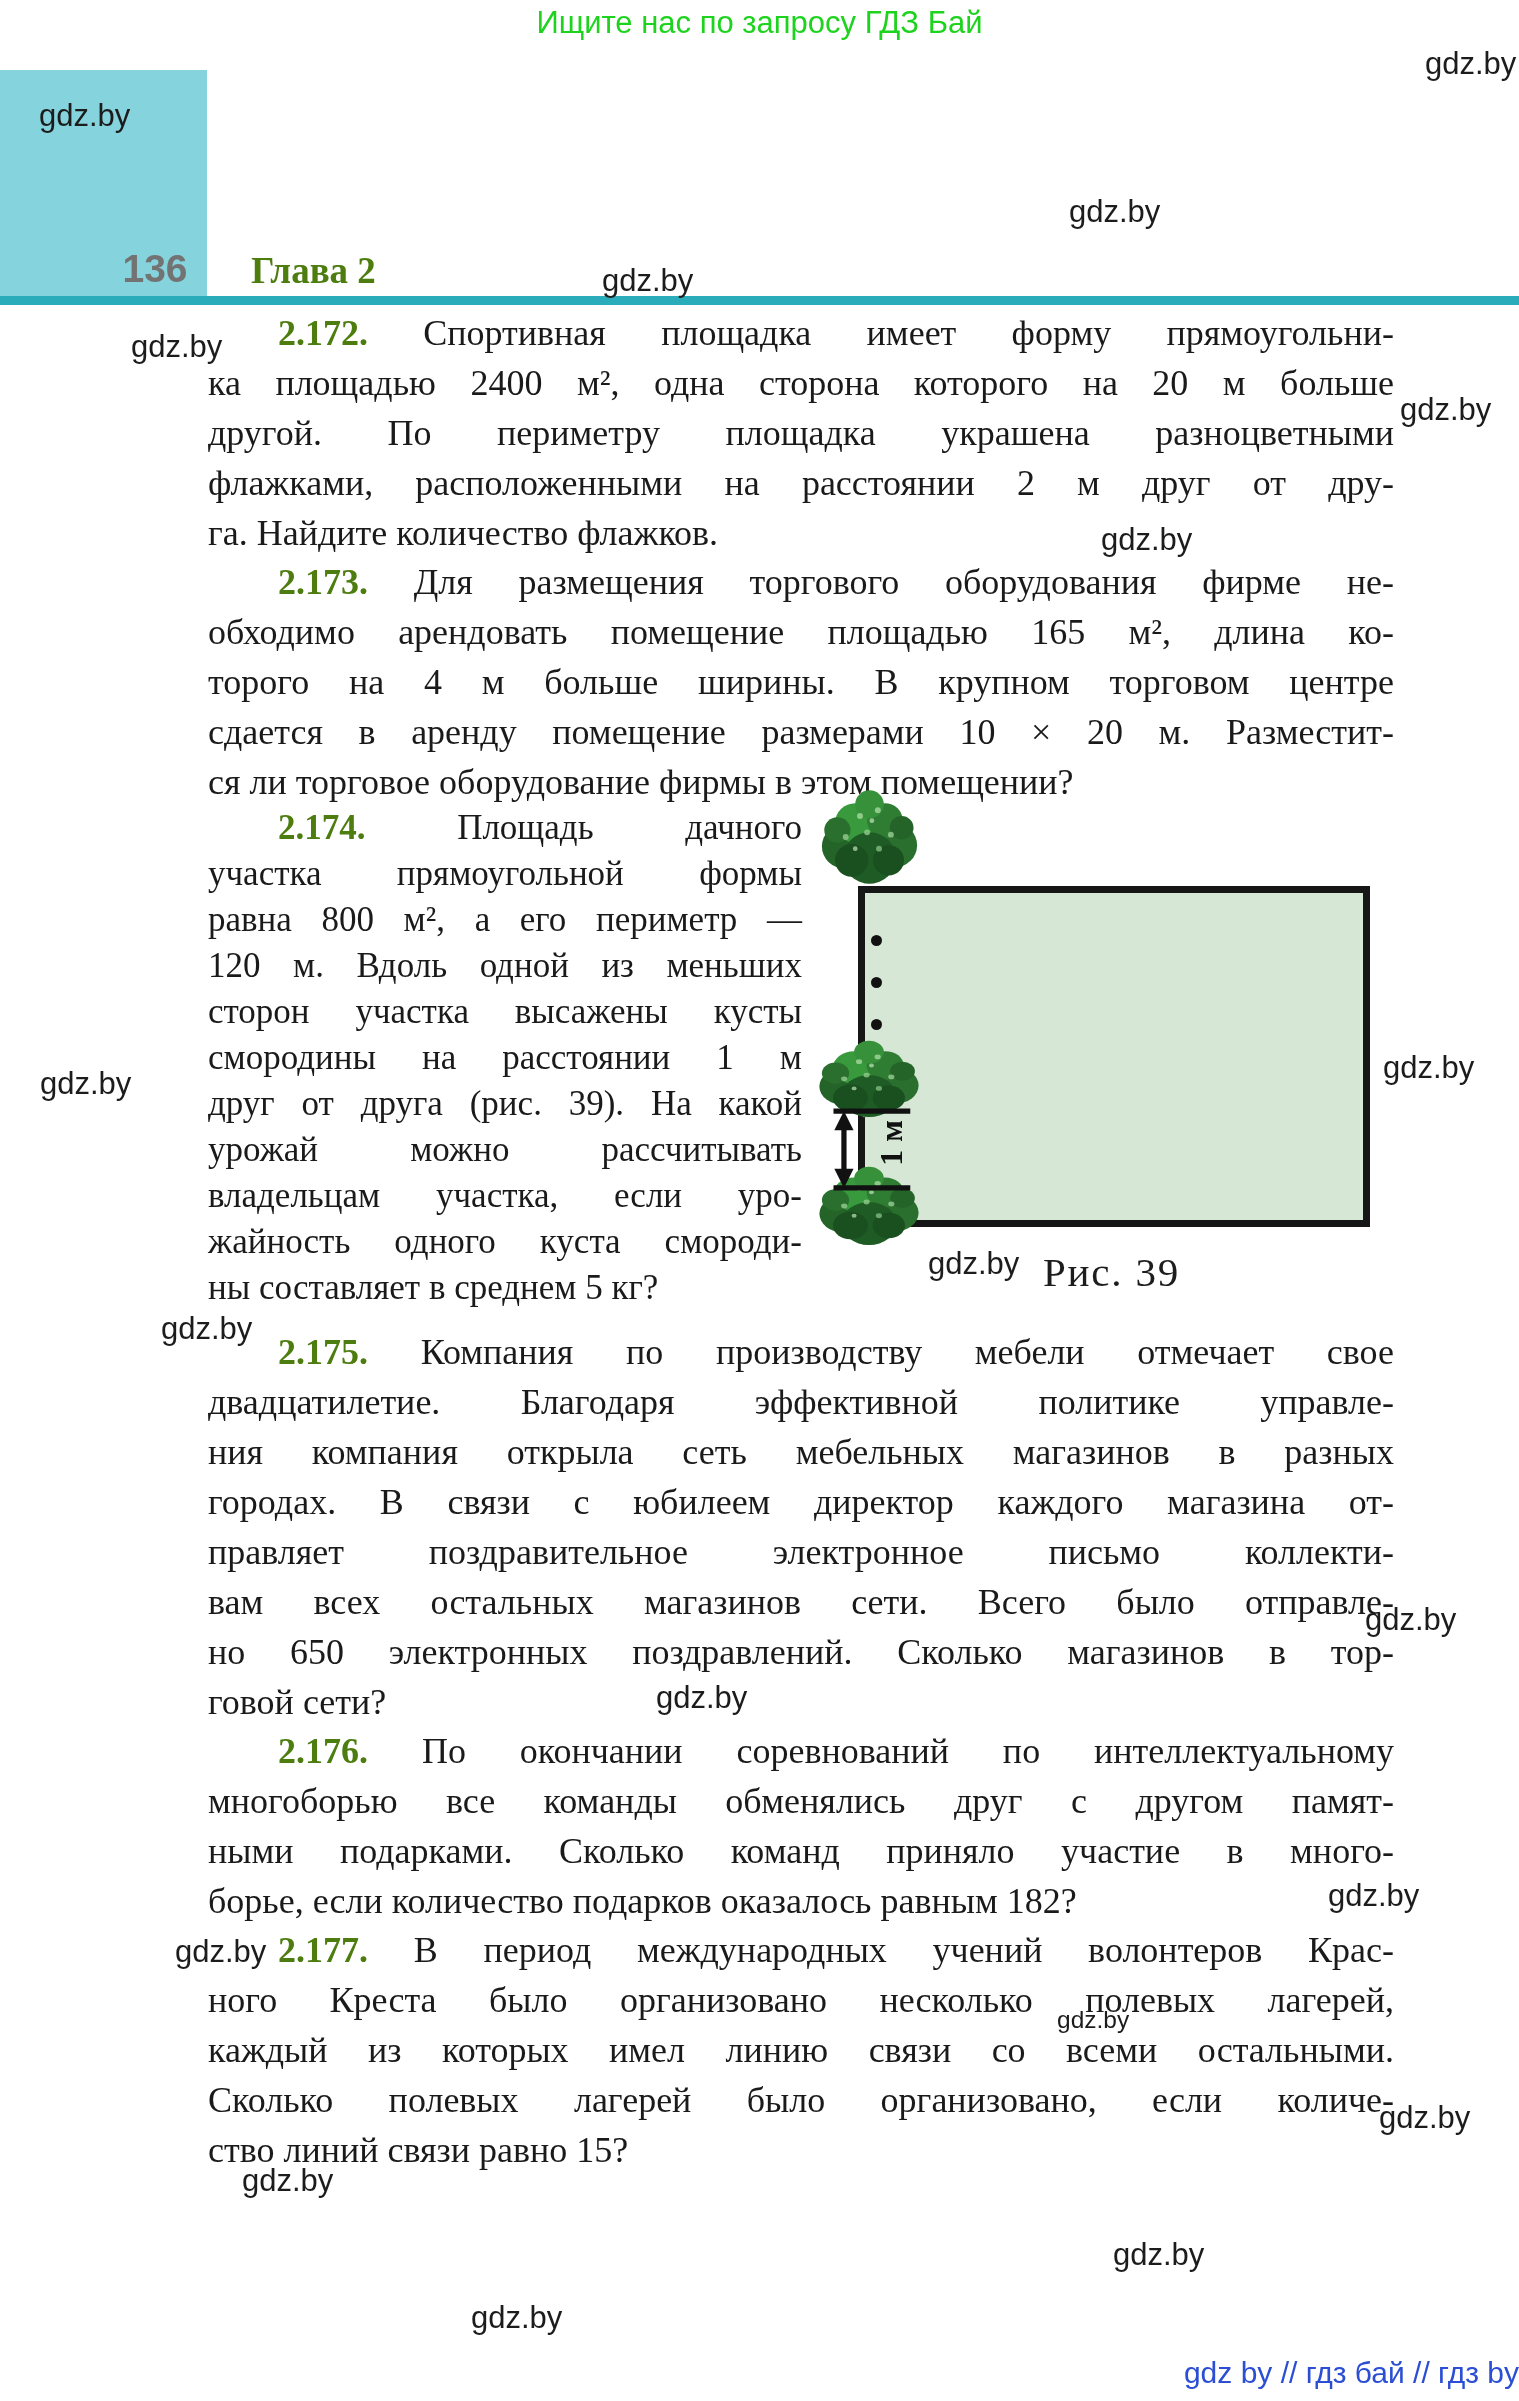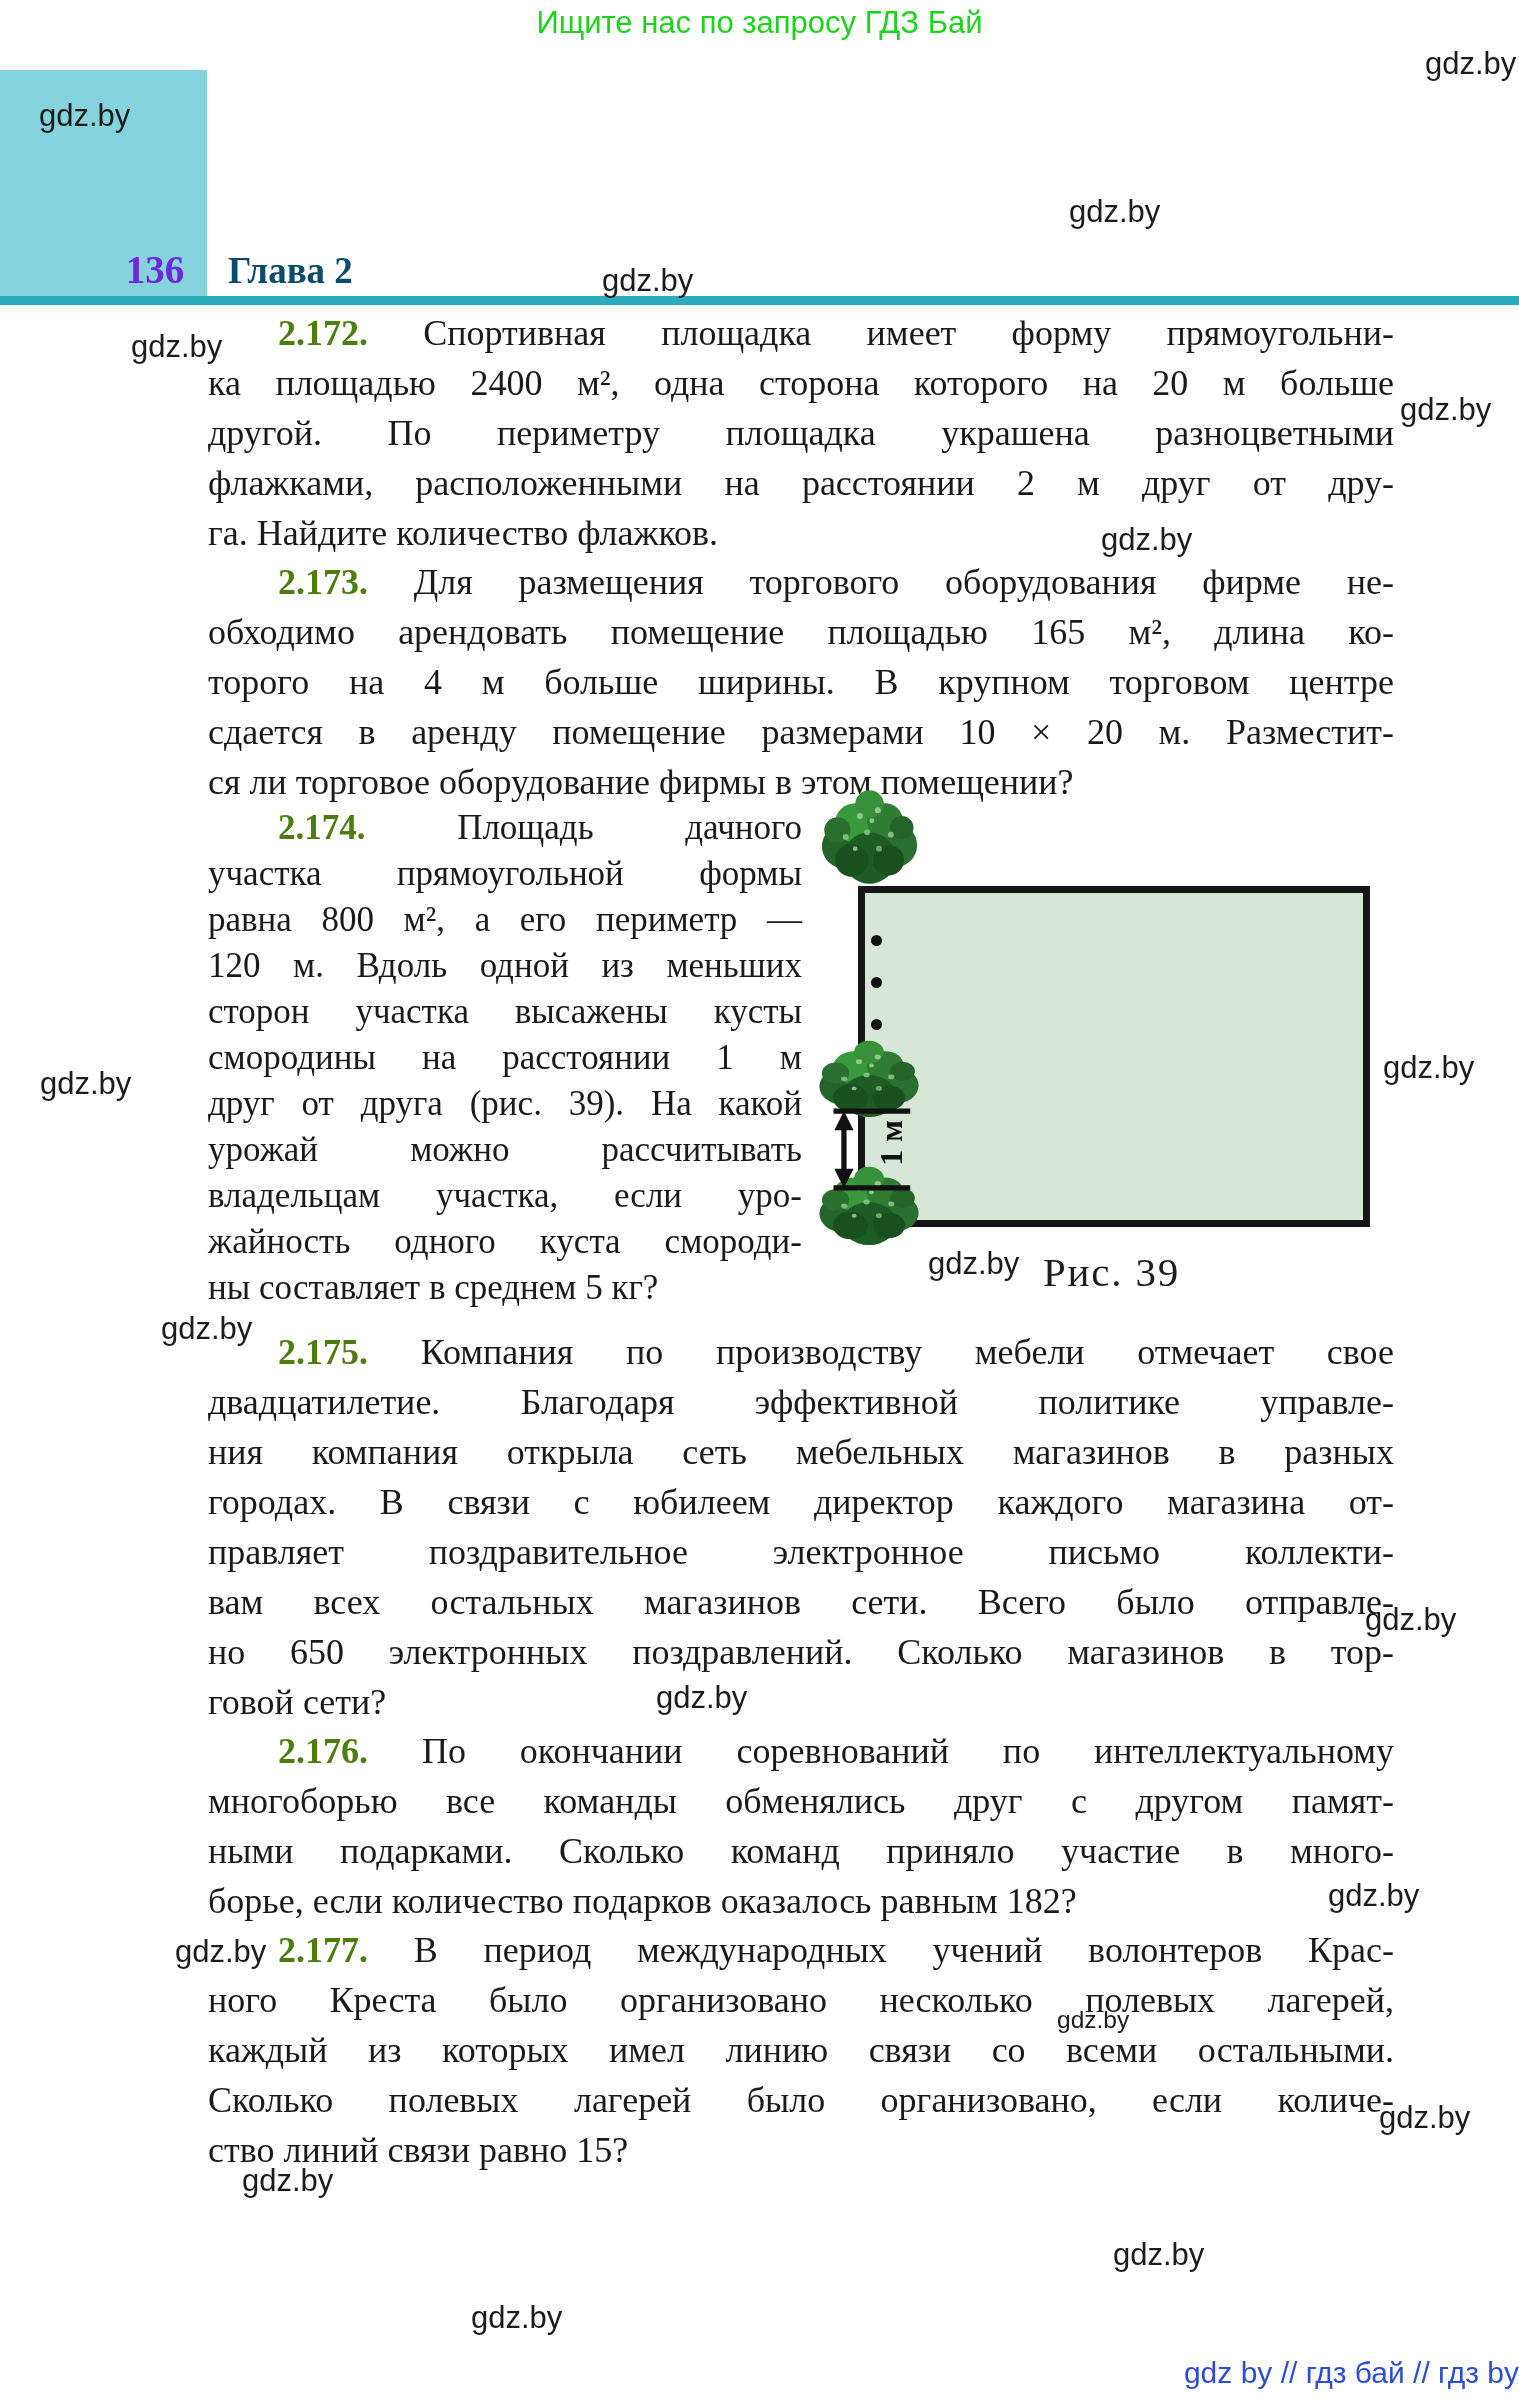--- a/index.html
+++ b/index.html
@@ -5,22 +5,22 @@
   html,body { margin:0; padding:0; background:#ffffff; }
   .page { position:relative; width:1519px; height:2401px; background:#ffffff;
           font-family:"Liberation Serif", serif; overflow:hidden; }
 
   .banner { position:absolute; top:5.3px; left:0; width:100%; text-align:center;
             font-family:"Liberation Sans", sans-serif; font-size:31px; color:#1ed31e; }
 
   .sidebar { position:absolute; left:0; top:70px; width:207px; height:226px; background:#85d3dd; }
   .rule    { position:absolute; left:0; top:296px; width:100%; height:8.8px; background:#2aacba; }
   .pageno  { position:absolute; left:103px; top:247px; width:104px; text-align:center;
-             font-family:Liberation Serif, serif; font-weight:bold; font-size:39px; color:#6d28d9; }
-  .chapter { position:absolute; left:228px; top:249px; font-weight:bold; font-size:37px; color:#0c4a6e; }
+             font-family:Liberation Sans, sans-serif; font-weight:bold; font-size:39px; color:#737373; }
+  .chapter { position:absolute; left:251px; top:249px; font-weight:bold; font-size:37px; color:#4d7c0f; }
 
   .wm { position:absolute; font-family:"Liberation Sans", sans-serif; font-size:31px;
         color:#1c1c1c; white-space:nowrap; }
   .wm.small { font-size:24.5px; }
 
   .para { position:absolute; color:#1a1a1a; font-size:36px; }
   .ln   { text-align:justify; text-align-last:justify; height:50px; line-height:50px; }
   .para.p174 .ln { height:46px; line-height:46px; font-size:35px; }
   .ln.end { text-align-last:left; }
   .ln.first { padding-left:70px; }

